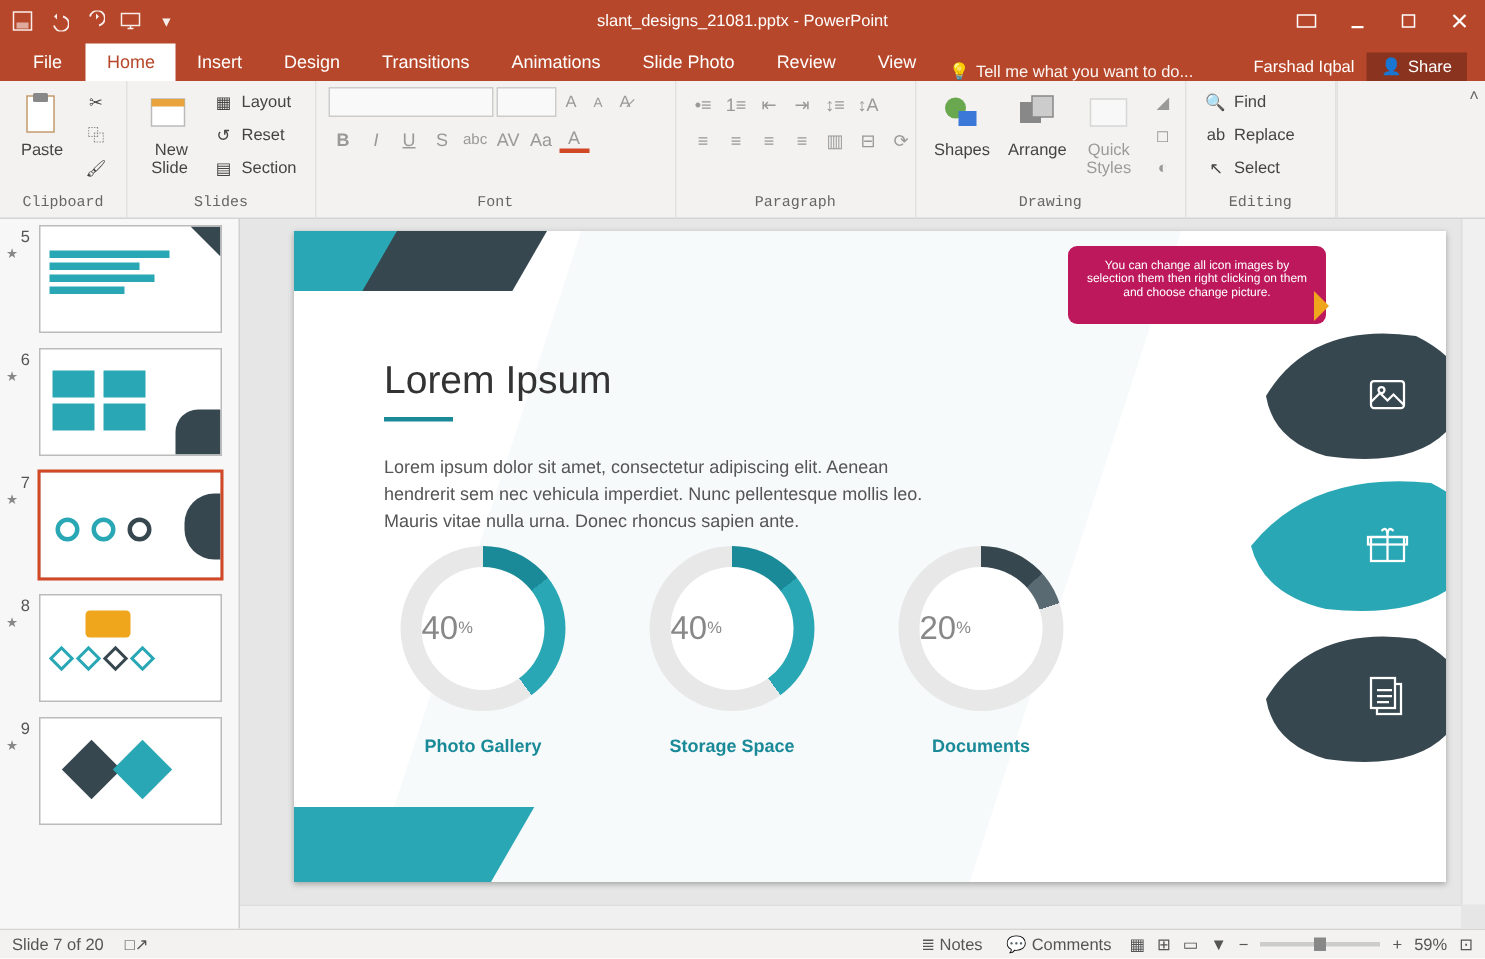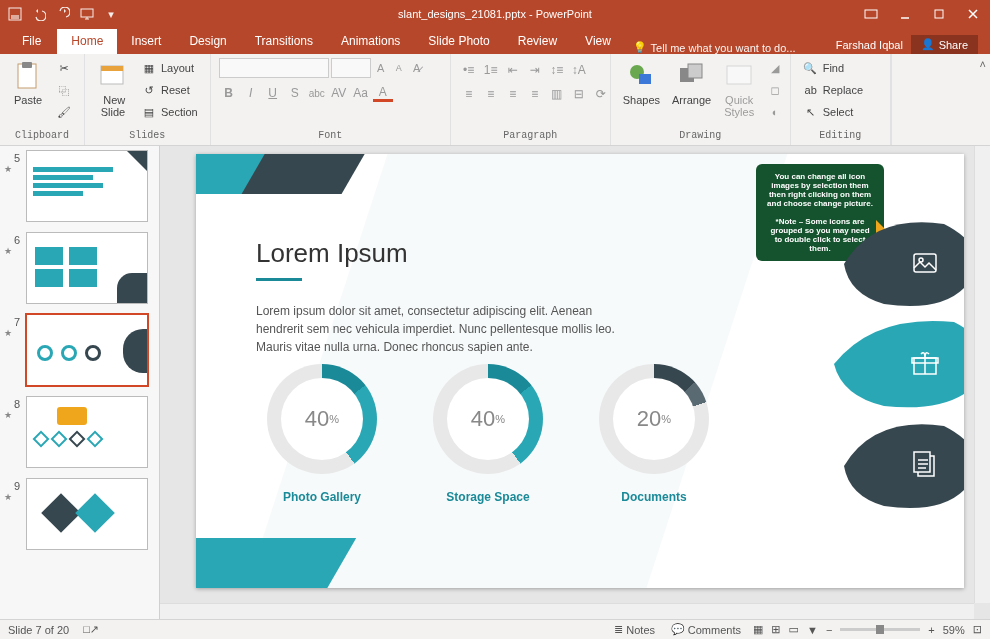--- a/index.html
+++ b/index.html
@@ -51,27 +51,27 @@
 .thumb { width:122px; height:72px; background:#fff; border:1px solid #bbb; position:relative; overflow:hidden; }
 .thumb.sel { outline:2px solid #D24726; outline-offset:-1px; }
 
 .canvas-area { flex:1; background:#e6e6e6; position:relative; overflow:hidden; }
 .canvas-area .vscroll { position:absolute; right:0; top:0; bottom:16px; width:16px; background:#f0f0f0; border-left:1px solid #ddd; }
 .canvas-area .hscroll { position:absolute; left:0; right:16px; bottom:0; height:16px; background:#f0f0f0; border-top:1px solid #ddd; }
 .slide { position:absolute; left:36px; top:8px; width:768px; height:434px; background:#fff; box-shadow:0 1px 4px rgba(0,0,0,.3); overflow:hidden; }
 .slide-title { position:absolute; left:60px; top:84px; font-size:26px; color:#333; font-weight:400; }
 .title-underline { position:absolute; left:60px; top:124px; width:46px; height:3px; background:#1a8a98; }
 .slide-body { position:absolute; left:60px; top:148px; width:380px; font-size:12px; color:#555; line-height:1.5; }
-.note-box { position:absolute; right:80px; top:10px; width:128px; background:#14532d; color:#fff; font-size:8px; text-align:center; padding:8px 10px; border-radius:6px;font-weight:bold; }
+.note-box { position:absolute; right:80px; top:10px; width:172px; background:#be185d; color:#fff; font-size:8px; text-align:center; padding:8px 10px; border-radius:6px; }
 .note-box::after { content:""; position:absolute; right:-12px; top:58%; border:10px solid transparent; border-left-color:#f0a61c; }
 
 .donut-row { position:absolute; left:60px; top:210px; display:flex; gap:34px; }
 .donut-item { text-align:center; width:132px; }
 .donut { width:110px; height:110px; border-radius:50%; position:relative; margin:0 auto 16px; }
-.donut-inner { position:absolute; inset:14px; border-radius:50%; background:#fff; display:flex; align-items:center; justify-content:center; }
+.donut-inner { position:absolute; inset:14px; border-radius:50%; background:#fff; display:flex; align-items:center; justify-content:flex-start; }
 .donut-val { font-size:22px; color:#888; font-weight:500; }
 .donut-pct { font-size:11px; color:#888; }
 .donut-label { font-size:12px; color:#1a8a98; font-weight:600; }
 
 .petal { position:absolute; }
 
 
 .statusbar { height:20px; background:#f3f2f1; border-top:1px solid #d4d4d4; display:flex; align-items:center; font-size:11px; color:#555; padding:0 8px; }
 .sb-left { display:flex; gap:14px; align-items:center; }
 .sb-right { margin-left:auto; display:flex; gap:8px; align-items:center; }
@@ -407,21 +407,20 @@
       <div style="position:absolute;left:60px;top:-10px;width:100px;height:50px;background:#37474f;transform:skewX(-30deg)"></div>
       <div style="position:absolute;left:120px;top:0;width:400px;height:440px;background:#f2f7f8;transform:skewX(-18deg);opacity:.6"></div>
       <div style="position:absolute;left:-40px;bottom:-20px;width:180px;height:70px;background:#2aa7b5;transform:skewX(-30deg)"></div>
 
       <div class="slide-title">Lorem Ipsum</div>
       <div class="title-underline"></div>
       <div class="slide-body">Lorem ipsum dolor sit amet, consectetur adipiscing elit. Aenean hendrerit sem nec vehicula imperdiet. Nunc pellentesque mollis leo. Mauris vitae nulla urna. Donec rhoncus sapien ante.</div>
 
       <div class="note-box">
         <span>You can change all icon images by selection them then right clicking on them and choose change picture.</span><br><br>
-        <span>*Note – Some icons are grouped so you may need to double click to select them.</span>
       </div>
 
       <div class="donut-row">
         <div class="donut-item">
           <div class="donut" style="background:conic-gradient(#1a8a98 0deg 52deg,#2aa7b5 52deg 144deg,#e8e8e8 144deg 360deg)">
             <div class="donut-inner">
                 <span class="donut-val">40</span>
                 <span class="donut-pct">%</span>
               </div>
           </div>

